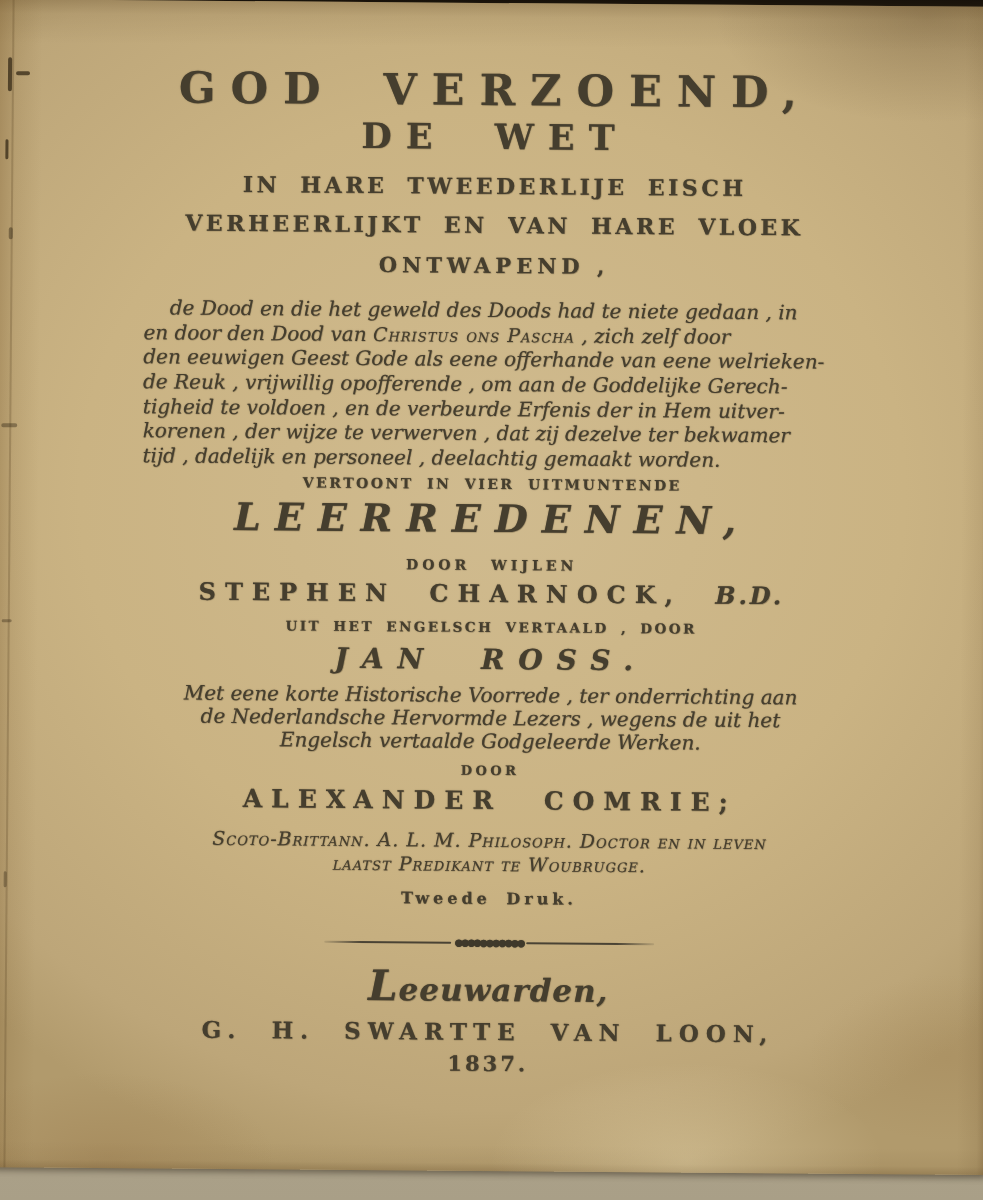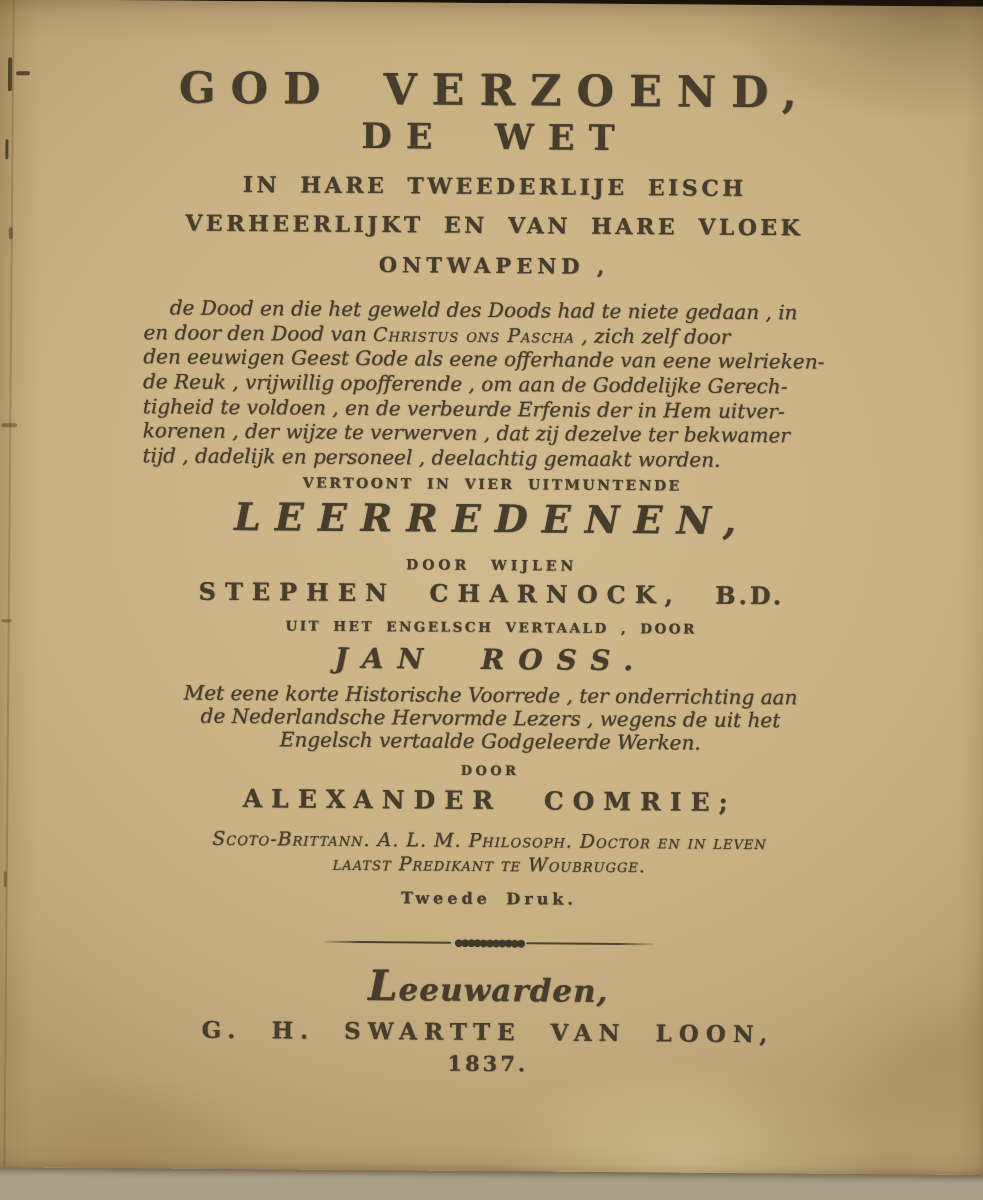--- a/index.html
+++ b/index.html
@@ -45,21 +45,21 @@
   .t-ontw{margin-top:15px;font-size:21px;font-weight:bold;letter-spacing:5px;}
 
   .summary{margin:20px auto 0;width:700px;text-align:left;font-style:italic;font-size:20px;line-height:24.6px;}
   .summary .first{text-indent:26px;}
   .summary .sc{font-size:19px;letter-spacing:1px;}
 
   .vertoont{margin-top:6px;font-size:14px;font-weight:bold;letter-spacing:2.5px;word-spacing:6px;}
   .leerredenen{margin-top:4px;font-size:38px;font-weight:bold;font-style:italic;letter-spacing:14px;}
   .door-wijlen{margin-top:16px;font-size:14px;font-weight:bold;letter-spacing:4px;word-spacing:12px;}
   .charnock{margin-top:6px;font-size:24px;font-weight:bold;letter-spacing:9px;word-spacing:16px;}
-  .charnock .deg{letter-spacing:3px;}
+  .charnock .deg{font-style:italic;letter-spacing:3px;}
   .uit-het{margin-top:11px;font-size:13.5px;font-weight:bold;letter-spacing:2.5px;word-spacing:5px;}
   .ross{margin-top:8px;font-size:28px;font-weight:bold;font-style:italic;letter-spacing:14px;word-spacing:20px;}
   .voorrede{margin-top:8px;font-style:italic;font-size:20px;line-height:23px;}
   .door{margin-top:10px;font-size:13px;font-weight:bold;letter-spacing:3.5px;}
   .comrie{margin-top:8px;font-size:25px;font-weight:bold;letter-spacing:9px;word-spacing:24px;}
   .credentials{margin-top:13px;font-style:italic;font-size:19px;line-height:24px;letter-spacing:1px;}
   .tweede{margin-top:13px;font-size:16px;font-weight:bold;letter-spacing:4px;word-spacing:6px;}
 
   .ornament{display:flex;align-items:center;justify-content:center;width:330px;margin:30px auto 0;height:10px;}
   .orn-line{flex:1;height:2px;background:#4a4334;}

